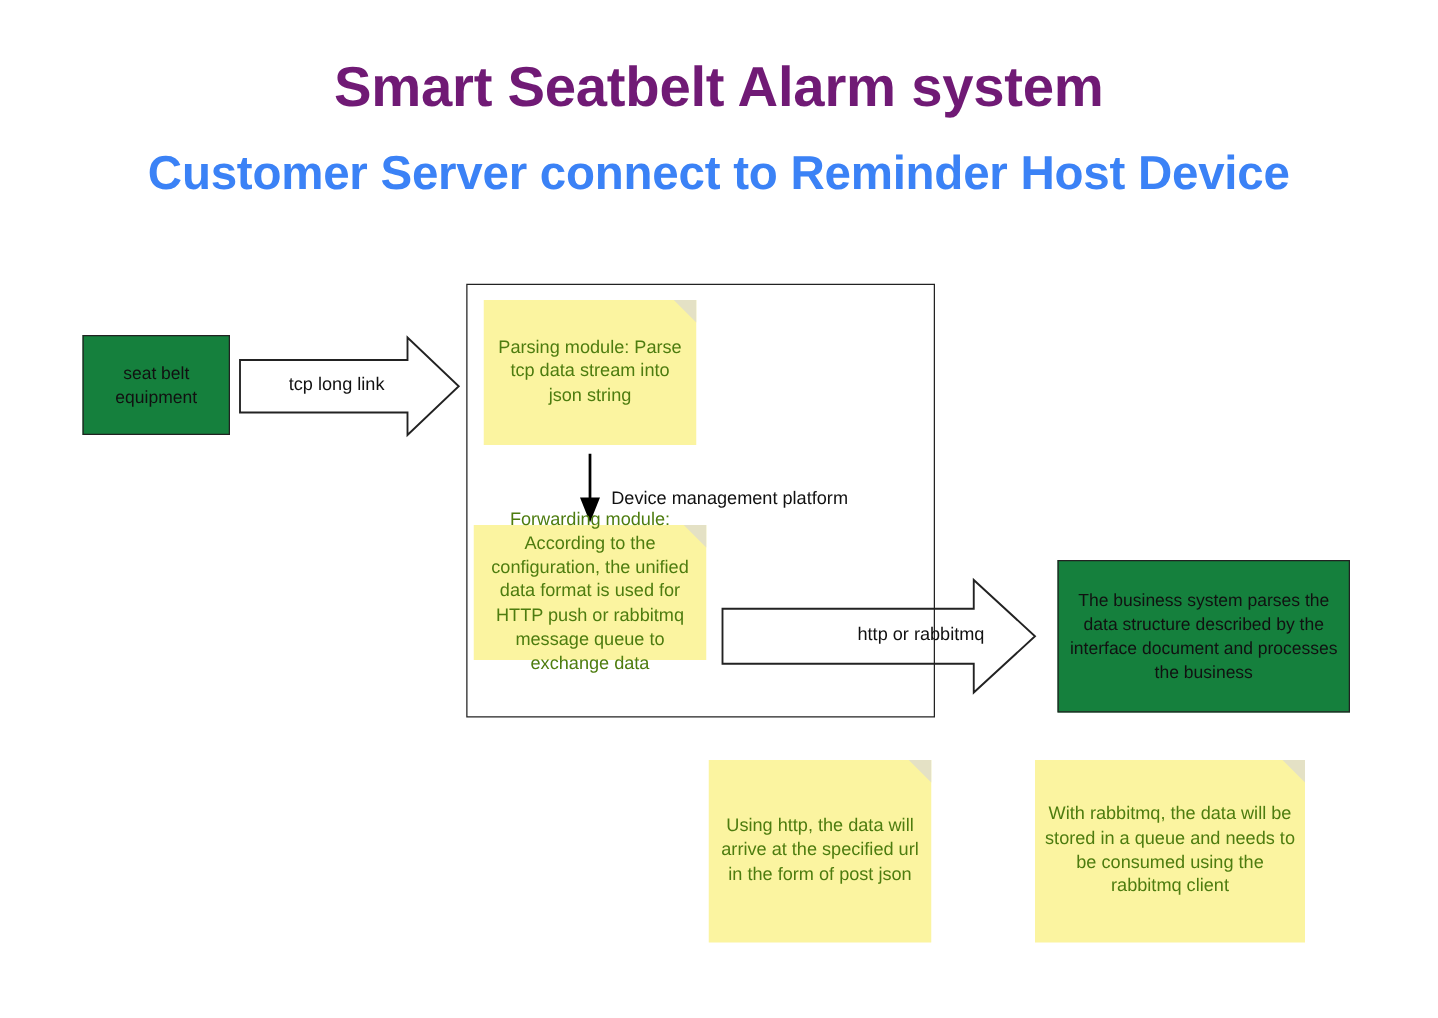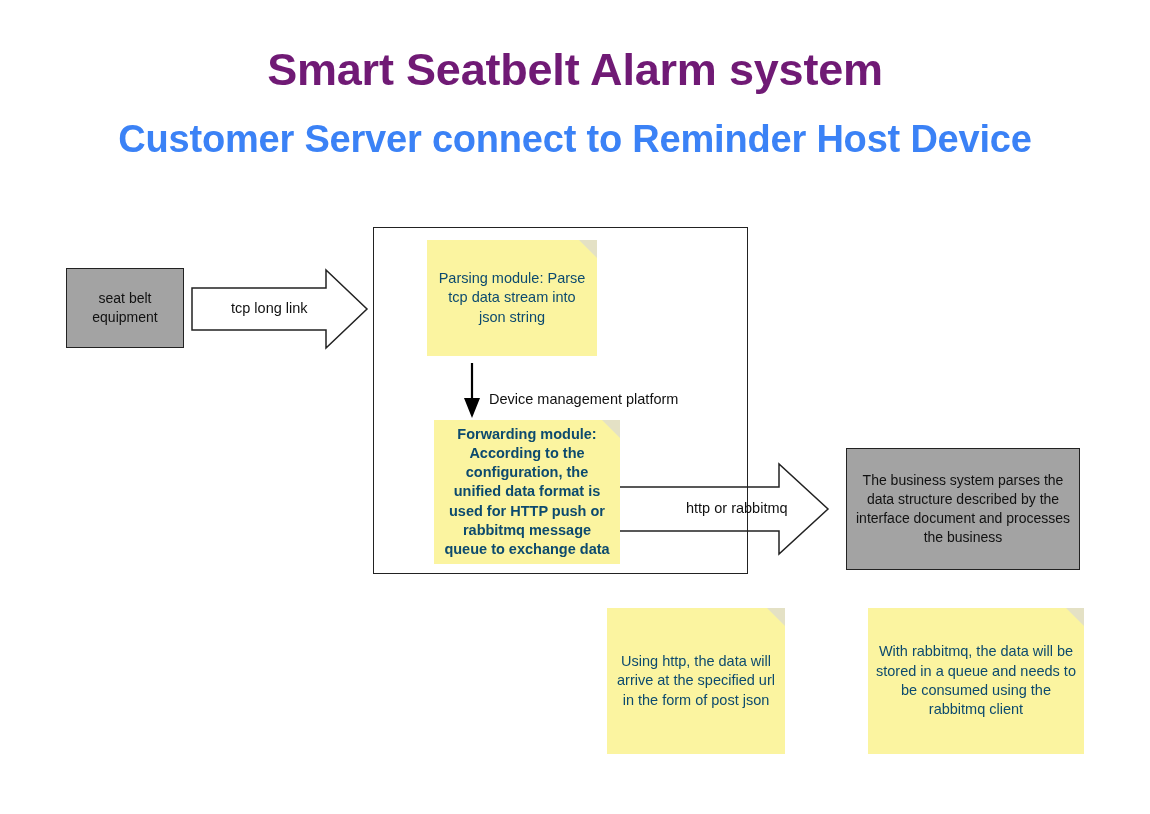--- a/index.html
+++ b/index.html
@@ -40,21 +40,21 @@
     text-align: center;
     font-size: 38px;
     font-weight: bold;
     color: #3b82f6;
     letter-spacing: -0.2px;
   }
 
   
   .box {
     border: 1.5px solid #222222;
-    background: #a3a3a3;
+    background: #15803d;
     box-sizing: border-box;
     display: flex;
     align-items: center;
     justify-content: center;
     text-align: center;
     font-size: 14.5px;
     color: #111111;
     line-height: 1.35;
   }
 
@@ -76,43 +76,42 @@
     font-size: 14px;
     padding: 4px 8px;
   }
 
   
   .note {
     background: #fbf4a0;
     box-sizing: border-box;
     text-align: center;
     font-size: 14.5px;
-    color: #0c4a6e;
+    color: #4d7c0f;
     line-height: 1.33;
     display: flex;
     align-items: center;
     justify-content: center;
     padding: 6px 8px;
-    margin-left: 40px;
   }
   .note .fold {
     position: absolute;
     right: 0; top: 0;
     width: 0; height: 0;
     border-left: 18px solid transparent;
     border-top: 18px solid #e4e1c5;
   }
 
   #note-parsing {
     left: 387px; top: 240px;
     width: 170px; height: 116px;
   }
   #note-forwarding {
-    left: 394px; top: 420px;
-    width: 186px; height: 144px; font-weight: bold;
+    left: 379px; top: 420px;
+    width: 186px; height: 108px;
   }
   #note-http {
     left: 567px; top: 608px;
     width: 178px; height: 146px;
   }
   #note-rabbitmq {
     left: 828px; top: 608px;
     width: 216px; height: 146px;
   }
 

